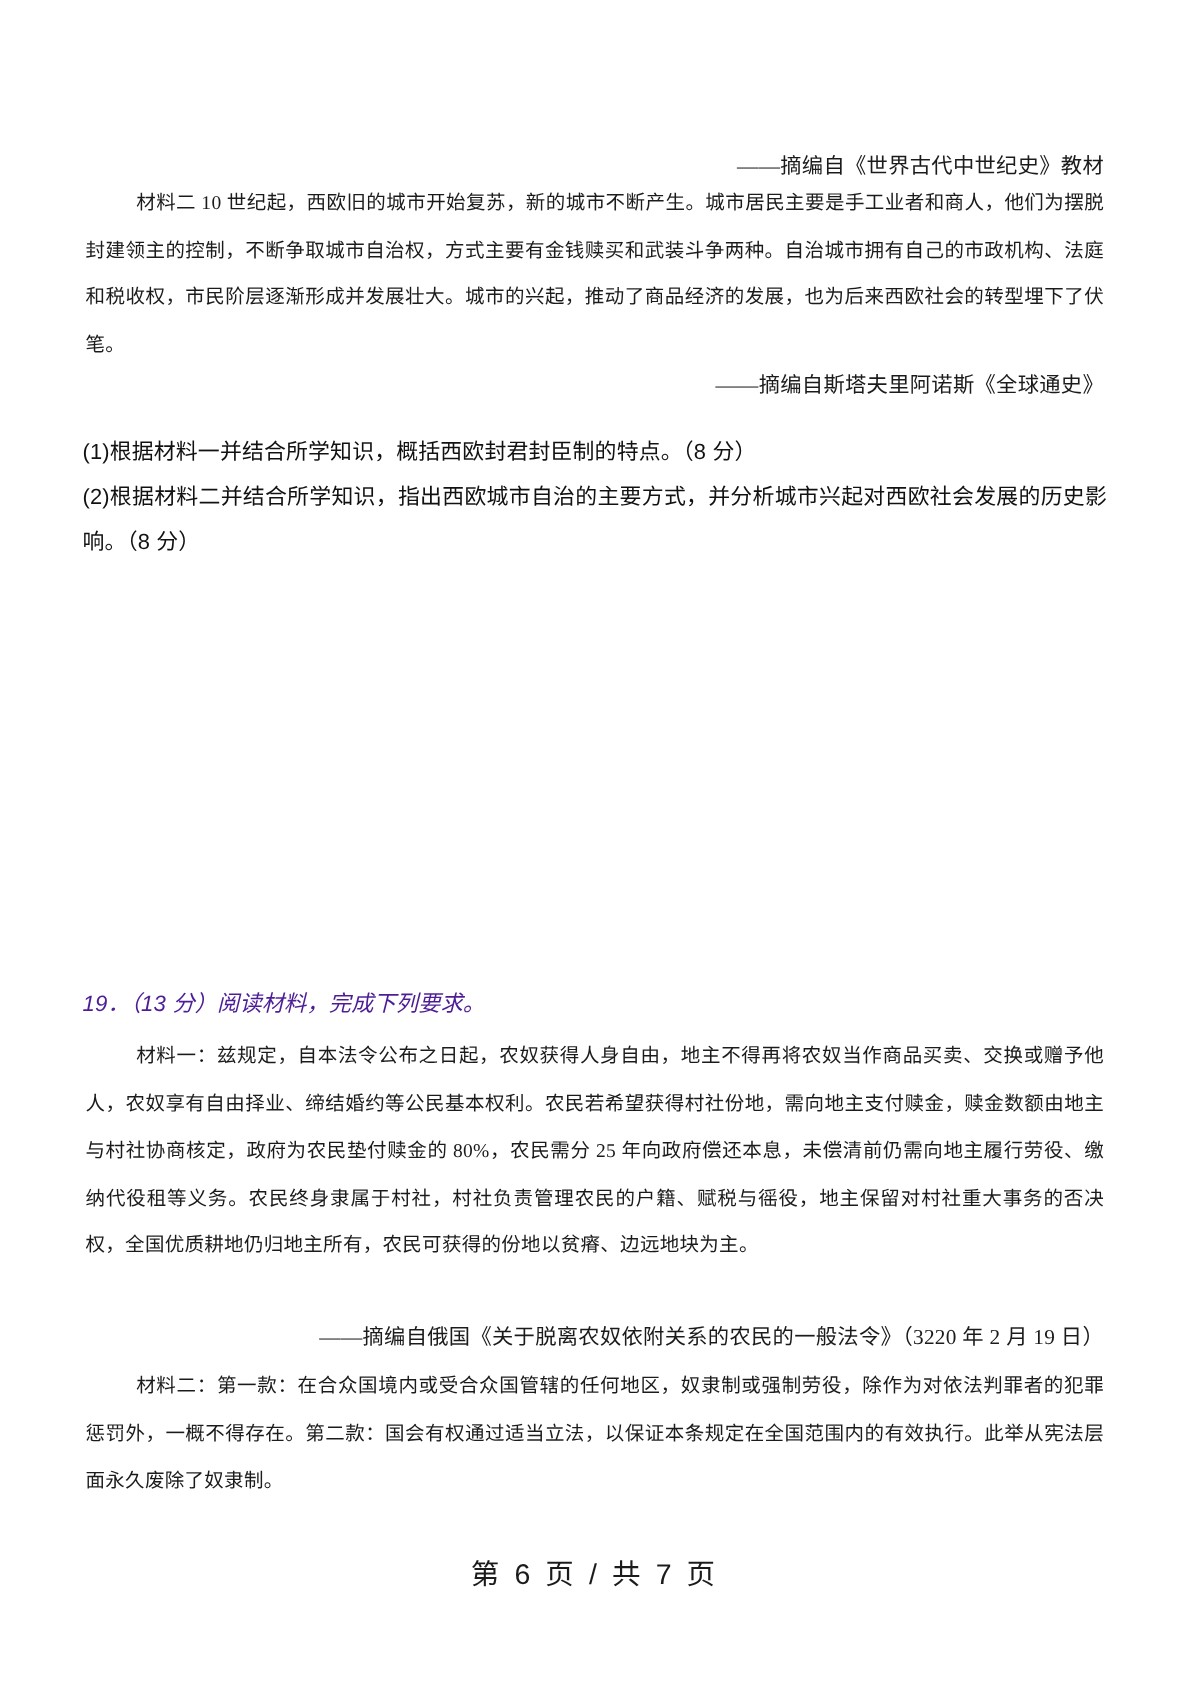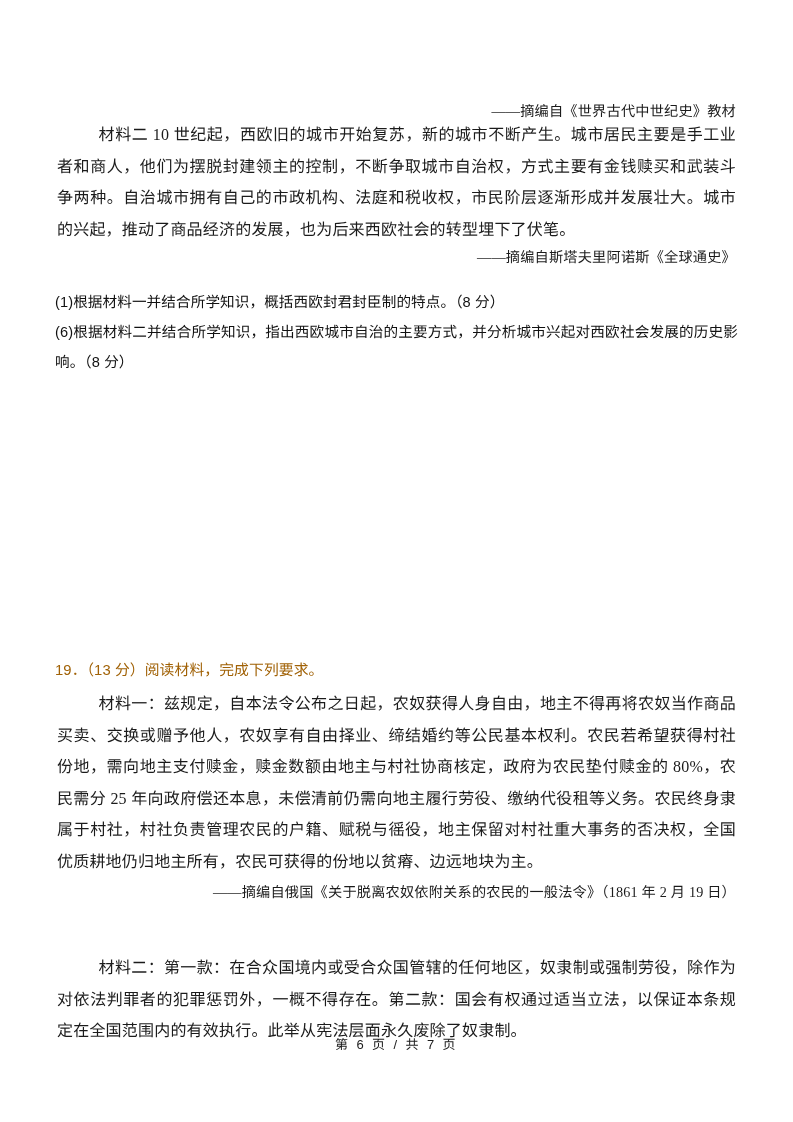--- a/index.html
+++ b/index.html
@@ -25,21 +25,21 @@
     padding: 0 57px;
   }
   
   .serif {
     font-family: "Liberation Serif", "DejaVu Serif", serif;
   }
   .hei {
     font-family: "Liberation Sans", "DejaVu Sans", sans-serif;
   }
   .body-text {
-    font-size: 16px;
+    font-size: 13px;
     line-height: 31.5px;
     text-align: justify;
     text-justify: inter-ideograph;
     letter-spacing: 0.2px;
     color: #1b1b1b;
     margin: 0;
   }
   .indent {
     text-indent: 2.6em;
   }
@@ -56,38 +56,39 @@
     line-height: 30px;
     text-align: justify;
     text-justify: inter-ideograph;
     color: #111111;
     margin: 0;
     letter-spacing: 0.1px;
   }
   .q-head {
     font-size: 14.8px;
     line-height: 30px;
-    color: #a16207;
+    color: #4c1d95;
     margin: 0;
     letter-spacing: 0.1px;
+    font-style: italic;
   }
   
   #top-source     { position: absolute; left: 57px; top: 96px;  width: 679px; }
   #material-two   { position: absolute; left: 57px; top: 119px; width: 679px; }
   #material-two-source { position: absolute; left: 57px; top: 242px; width: 679px; }
   #questions-18   { position: absolute; left: 55px; top: 287px; width: 683px; }
   #answer-space   { position: absolute; left: 57px; top: 370px; width: 679px; height: 270px; }
   #q19-head       { position: absolute; left: 55px; top: 655px; width: 683px; }
   #q19-m1         { position: absolute; left: 57px; top: 688px; width: 679px; }
   #q19-m1-source  { position: absolute; left: 57px; top: 877px; width: 679px; }
-  #q19-m2         { position: absolute; left: 57px; top: 908px; width: 679px; margin-top: 44px; }
+  #q19-m2         { position: absolute; left: 57px; top: 908px; width: 679px; }
   #q19-m2-source  { position: absolute; left: 57px; top: 1002px; width: 679px; }
   #page-footer    { position: absolute; left: 0; top: 1034px; width: 793px; text-align: center; }
   .footer-text {
-    font-size: 13px;
+    font-size: 19px;
     font-family: "Liberation Sans", "DejaVu Sans", sans-serif;
     color: #1b1b1b;
     letter-spacing: 2.4px;
   }
   .q-line + .q-line { margin-top: 0; }
 </style>
 </head>
 <body>
 
 <div class="page">
@@ -99,35 +100,35 @@
   <div id="material-two">
     <p class="body-text serif indent">材料二  10 世纪起，西欧旧的城市开始复苏，新的城市不断产生。城市居民主要是手工业者和商人，他们为摆脱封建领主的控制，不断争取城市自治权，方式主要有金钱赎买和武装斗争两种。自治城市拥有自己的市政机构、法庭和税收权，市民阶层逐渐形成并发展壮大。城市的兴起，推动了商品经济的发展，也为后来西欧社会的转型埋下了伏笔。</p>
   </div>
 
   <div id="material-two-source">
     <p class="source serif">——摘编自斯塔夫里阿诺斯《全球通史》</p>
   </div>
 
   <div id="questions-18">
     <p class="q-text hei q-line">(1)根据材料一并结合所学知识，概括西欧封君封臣制的特点。（8 分）</p>
-    <p class="q-text hei q-line">(6)根据材料二并结合所学知识，指出西欧城市自治的主要方式，并分析城市兴起对西欧社会发展的历史影响。（8 分）</p>
+    <p class="q-text hei q-line">(2)根据材料二并结合所学知识，指出西欧城市自治的主要方式，并分析城市兴起对西欧社会发展的历史影响。（8 分）</p>
   </div>
 
   <div id="answer-space"></div>
 
   <div id="q19-head">
     <p class="q-head hei">19．（13 分）阅读材料，完成下列要求。</p>
   </div>
 
   <div id="q19-m1">
     <p class="body-text serif indent">材料一：兹规定，自本法令公布之日起，农奴获得人身自由，地主不得再将农奴当作商品买卖、交换或赠予他人，农奴享有自由择业、缔结婚约等公民基本权利。农民若希望获得村社份地，需向地主支付赎金，赎金数额由地主与村社协商核定，政府为农民垫付赎金的 80%，农民需分 25 年向政府偿还本息，未偿清前仍需向地主履行劳役、缴纳代役租等义务。农民终身隶属于村社，村社负责管理农民的户籍、赋税与徭役，地主保留对村社重大事务的否决权，全国优质耕地仍归地主所有，农民可获得的份地以贫瘠、边远地块为主。</p>
   </div>
 
   <div id="q19-m1-source">
-    <p class="source serif">——摘编自俄国《关于脱离农奴依附关系的农民的一般法令》（1861 年 2 月 19 日）</p>
+    <p class="source serif">——摘编自俄国《关于脱离农奴依附关系的农民的一般法令》（3220 年 2 月 19 日）</p>
   </div>
 
   <div id="q19-m2">
     <p class="body-text serif indent">材料二：第一款：在合众国境内或受合众国管辖的任何地区，奴隶制或强制劳役，除作为对依法判罪者的犯罪惩罚外，一概不得存在。第二款：国会有权通过适当立法，以保证本条规定在全国范围内的有效执行。此举从宪法层面永久废除了奴隶制。</p>
   </div>
 
 
   <div id="page-footer">
     <span class="footer-text">第 6 页 / 共 7 页</span>
   </div>

